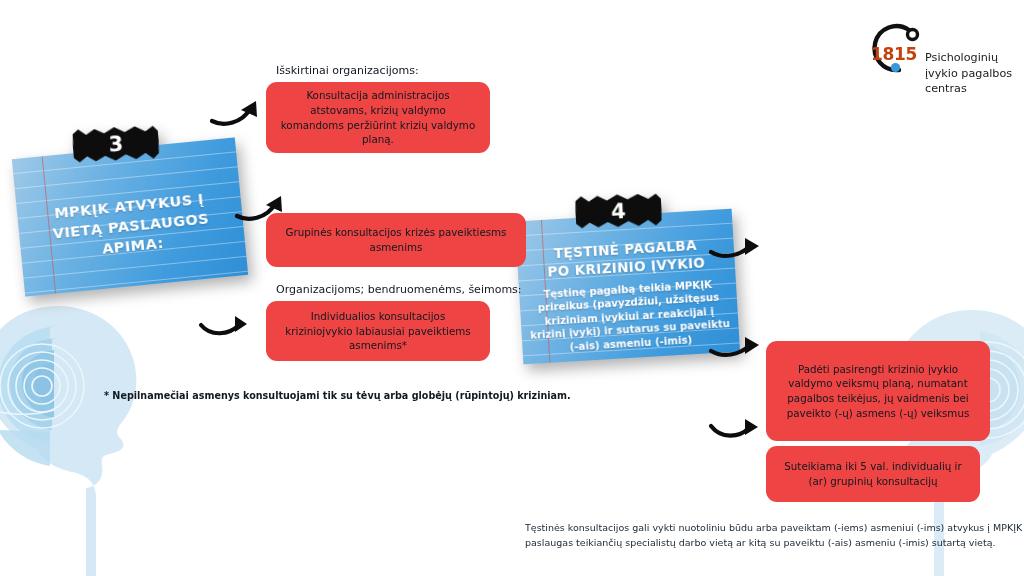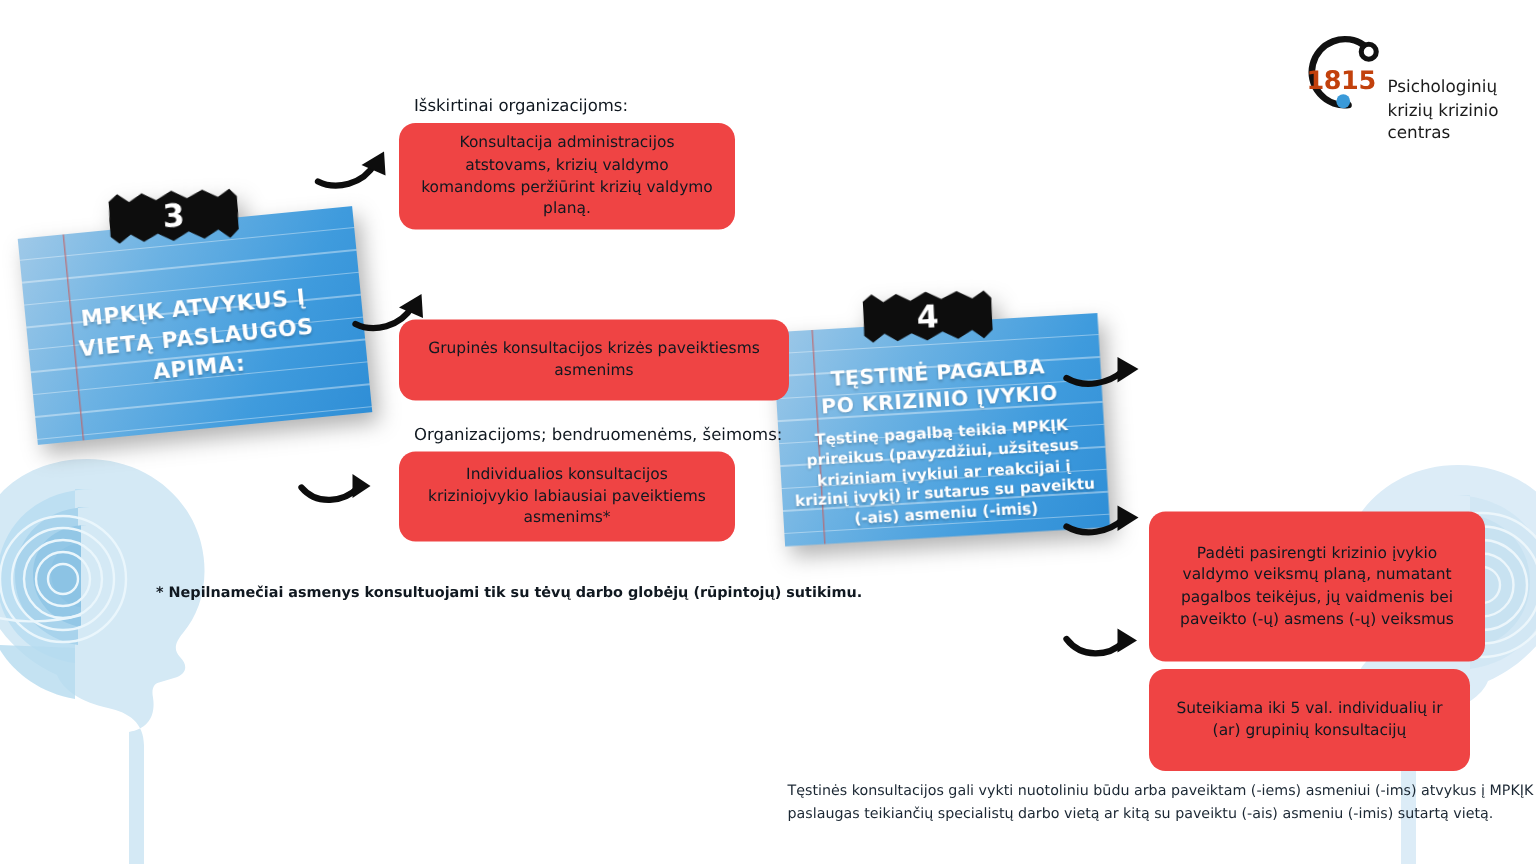--- a/index.html
+++ b/index.html
@@ -93,21 +93,21 @@
   }
 
   #lbl-1{left:276px;top:64px;}
   #box-1{left:266px;top:82px;width:224px;height:71px;}
   #box-2{left:266px;top:213px;width:260px;height:54px;}
   #lbl-2{left:276px;top:283px;}
   #box-3{left:266px;top:301px;width:224px;height:60px;}
 
   #box-r1{left:766px;top:243px;width:224px;height:66px;}
   #box-r2{left:766px;top:341px;width:224px;height:100px;}
-  #box-r3{left:766px;top:446px;width:214px;height:68px;text-align:center;}
+  #box-r3{left:766px;top:446px;width:214px;height:56px;text-align:center;}
 
   
   .arrow{position:absolute;pointer-events:none;}
   #arrow-1{left:208px;top:95px;width:60px;height:36px;}
   #arrow-2{left:233px;top:190px;width:60px;height:36px;}
   #arrow-3{left:197px;top:305px;width:60px;height:36px;}
   #arrow-4{left:707px;top:228px;width:60px;height:36px;}
   #arrow-5{left:707px;top:327px;width:60px;height:36px;}
   #arrow-6{left:707px;top:408px;width:60px;height:36px;}
 
@@ -173,21 +173,21 @@
   </svg>
 
   <div class="logo">
     <svg class="logo-mark" viewBox="0 0 62 62">
       <path d="M47 12 A22 22 0 1 0 37 52" fill="none" stroke="#111111" stroke-width="4.4" stroke-linecap="round"></path>
       <circle cx="50.5" cy="16.5" r="5" fill="none" stroke="#111111" stroke-width="3.4"></circle>
       <circle cx="33.5" cy="49.5" r="4.6" fill="#3a9ad9"></circle>
     </svg>
     <div class="logo-year">1815</div>
     <div class="logo-text" style="white-space:pre-line;">Psichologinių
-krizių krizinio
+įvykio pagalbos
 centras</div>
   </div>
 
   <div class="note" id="card-three">
     <div class="sheet">
       <div class="margin-line"></div>
     </div>
     <div class="tape">3</div>
     <div class="note-title">MPKĮK ATVYKUS Į VIETĄ PASLAUGOS APIMA:</div>
   </div>
@@ -229,16 +229,16 @@
   </svg>
   <svg class="arrow" id="arrow-5" viewBox="0 0 60 36">
     <path d="M4 24 C16 31 32 28 42 19" fill="none" stroke="#0d0d0d" stroke-width="4.2" stroke-linecap="round"></path>
     <path d="M52 18 L38 27 L38 10 Z" fill="#0d0d0d"></path>
   </svg>
   <svg class="arrow" id="arrow-6" viewBox="0 0 60 36">
     <path d="M4 18 C14 31 32 30 42 20" fill="none" stroke="#0d0d0d" stroke-width="4.2" stroke-linecap="round"></path>
     <path d="M51 19 L38 27 L38 11 Z" fill="#0d0d0d"></path>
   </svg>
 
-  <div id="footnote">* Nepilnamečiai asmenys konsultuojami tik su tėvų darbo globėjų (rūpintojų) sutikimu.</div>
+  <div id="footnote">* Nepilnamečiai asmenys konsultuojami tik su tėvų arba globėjų (rūpintojų) kriziniam.</div>
   <div id="footer">Tęstinės konsultacijos gali vykti nuotoliniu būdu arba paveiktam (-iems) asmeniui (-ims) atvykus į MPKĮK paslaugas teikiančių specialistų darbo vietą ar kitą su paveiktu (-ais) asmeniu (-imis) sutartą vietą.</div>
 
 </div>
 
 </body></html>

